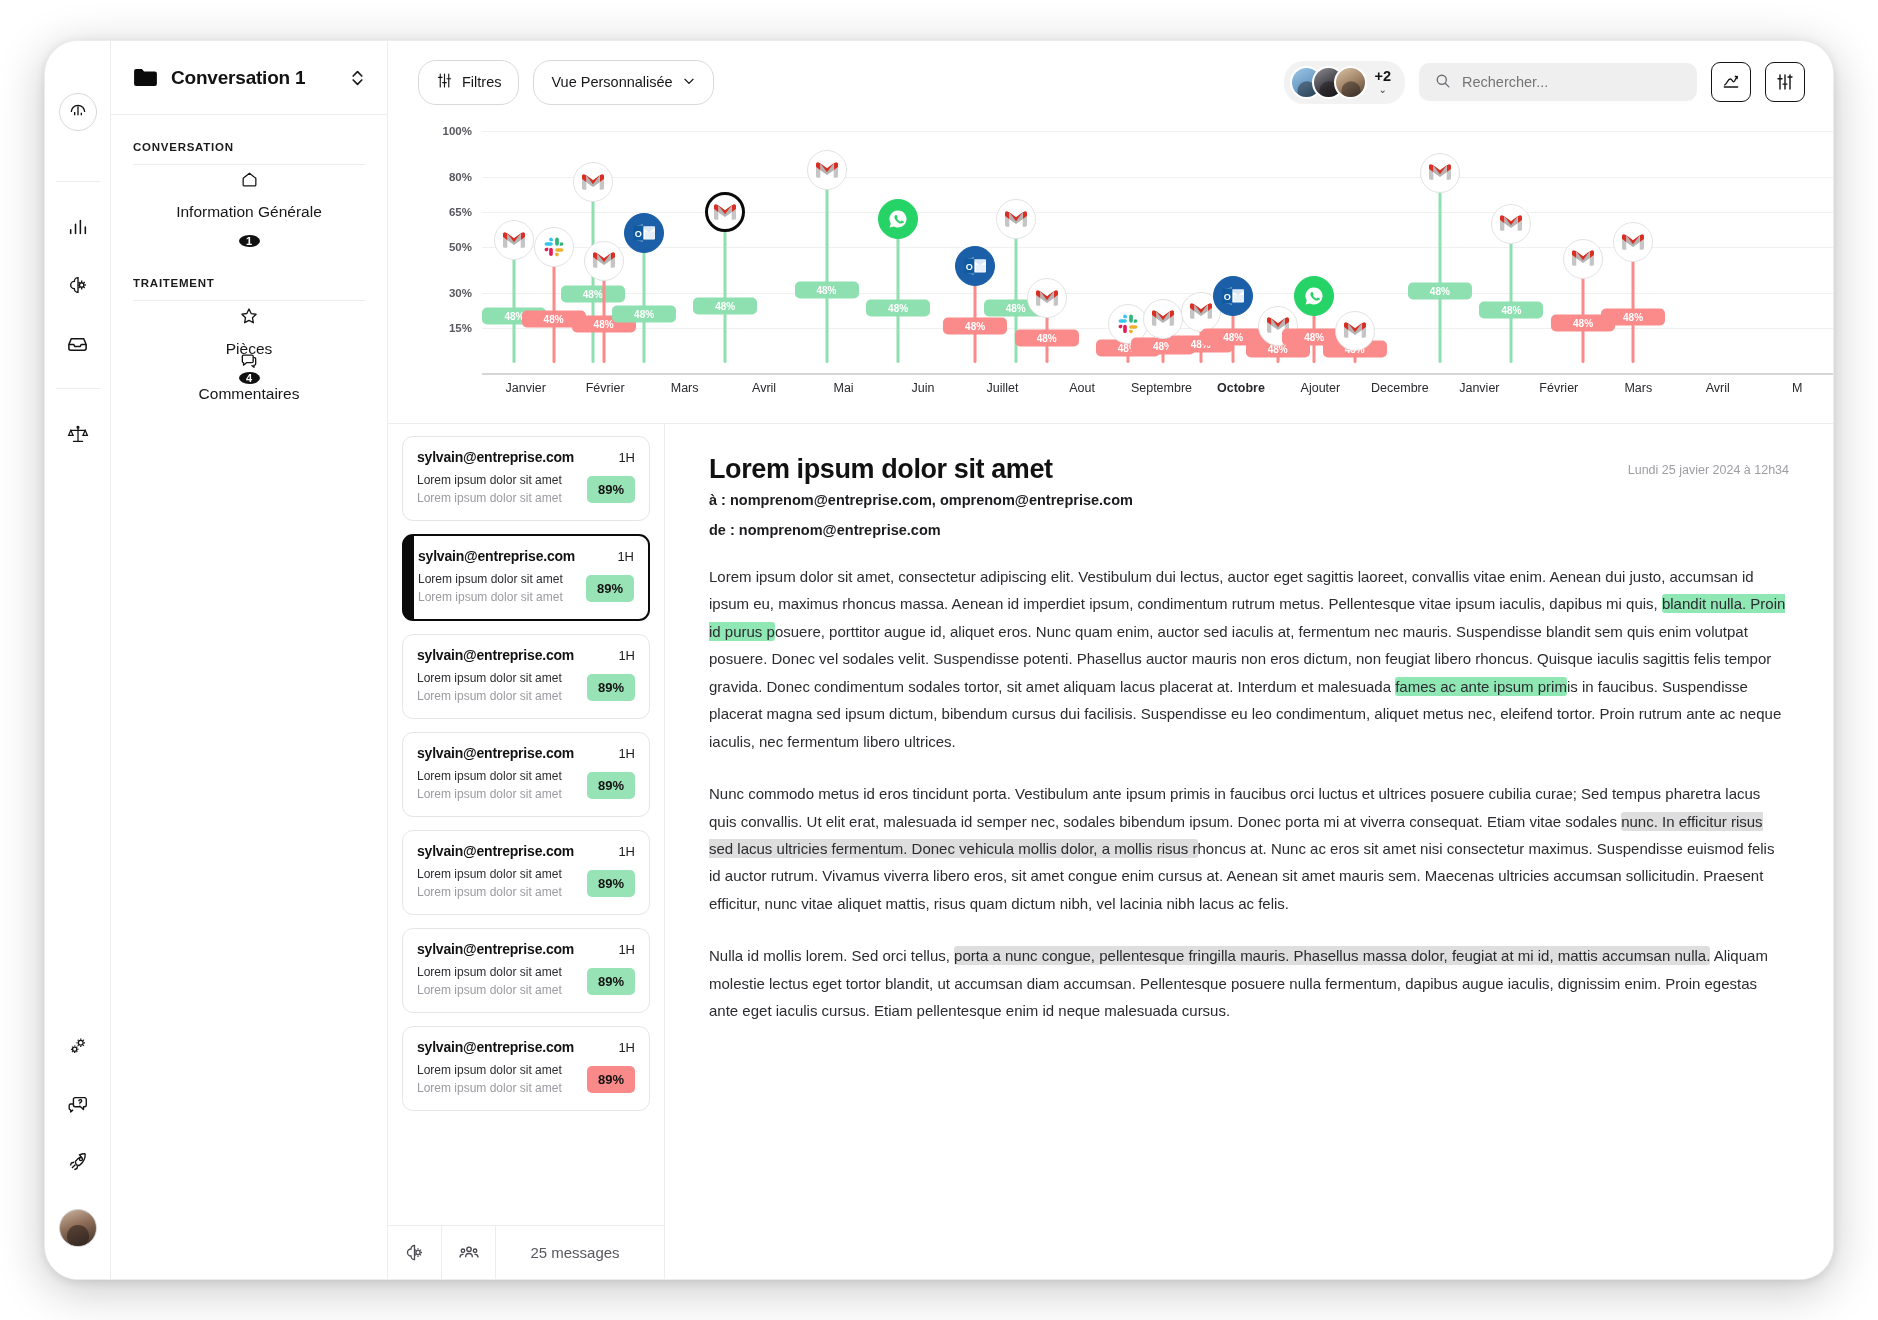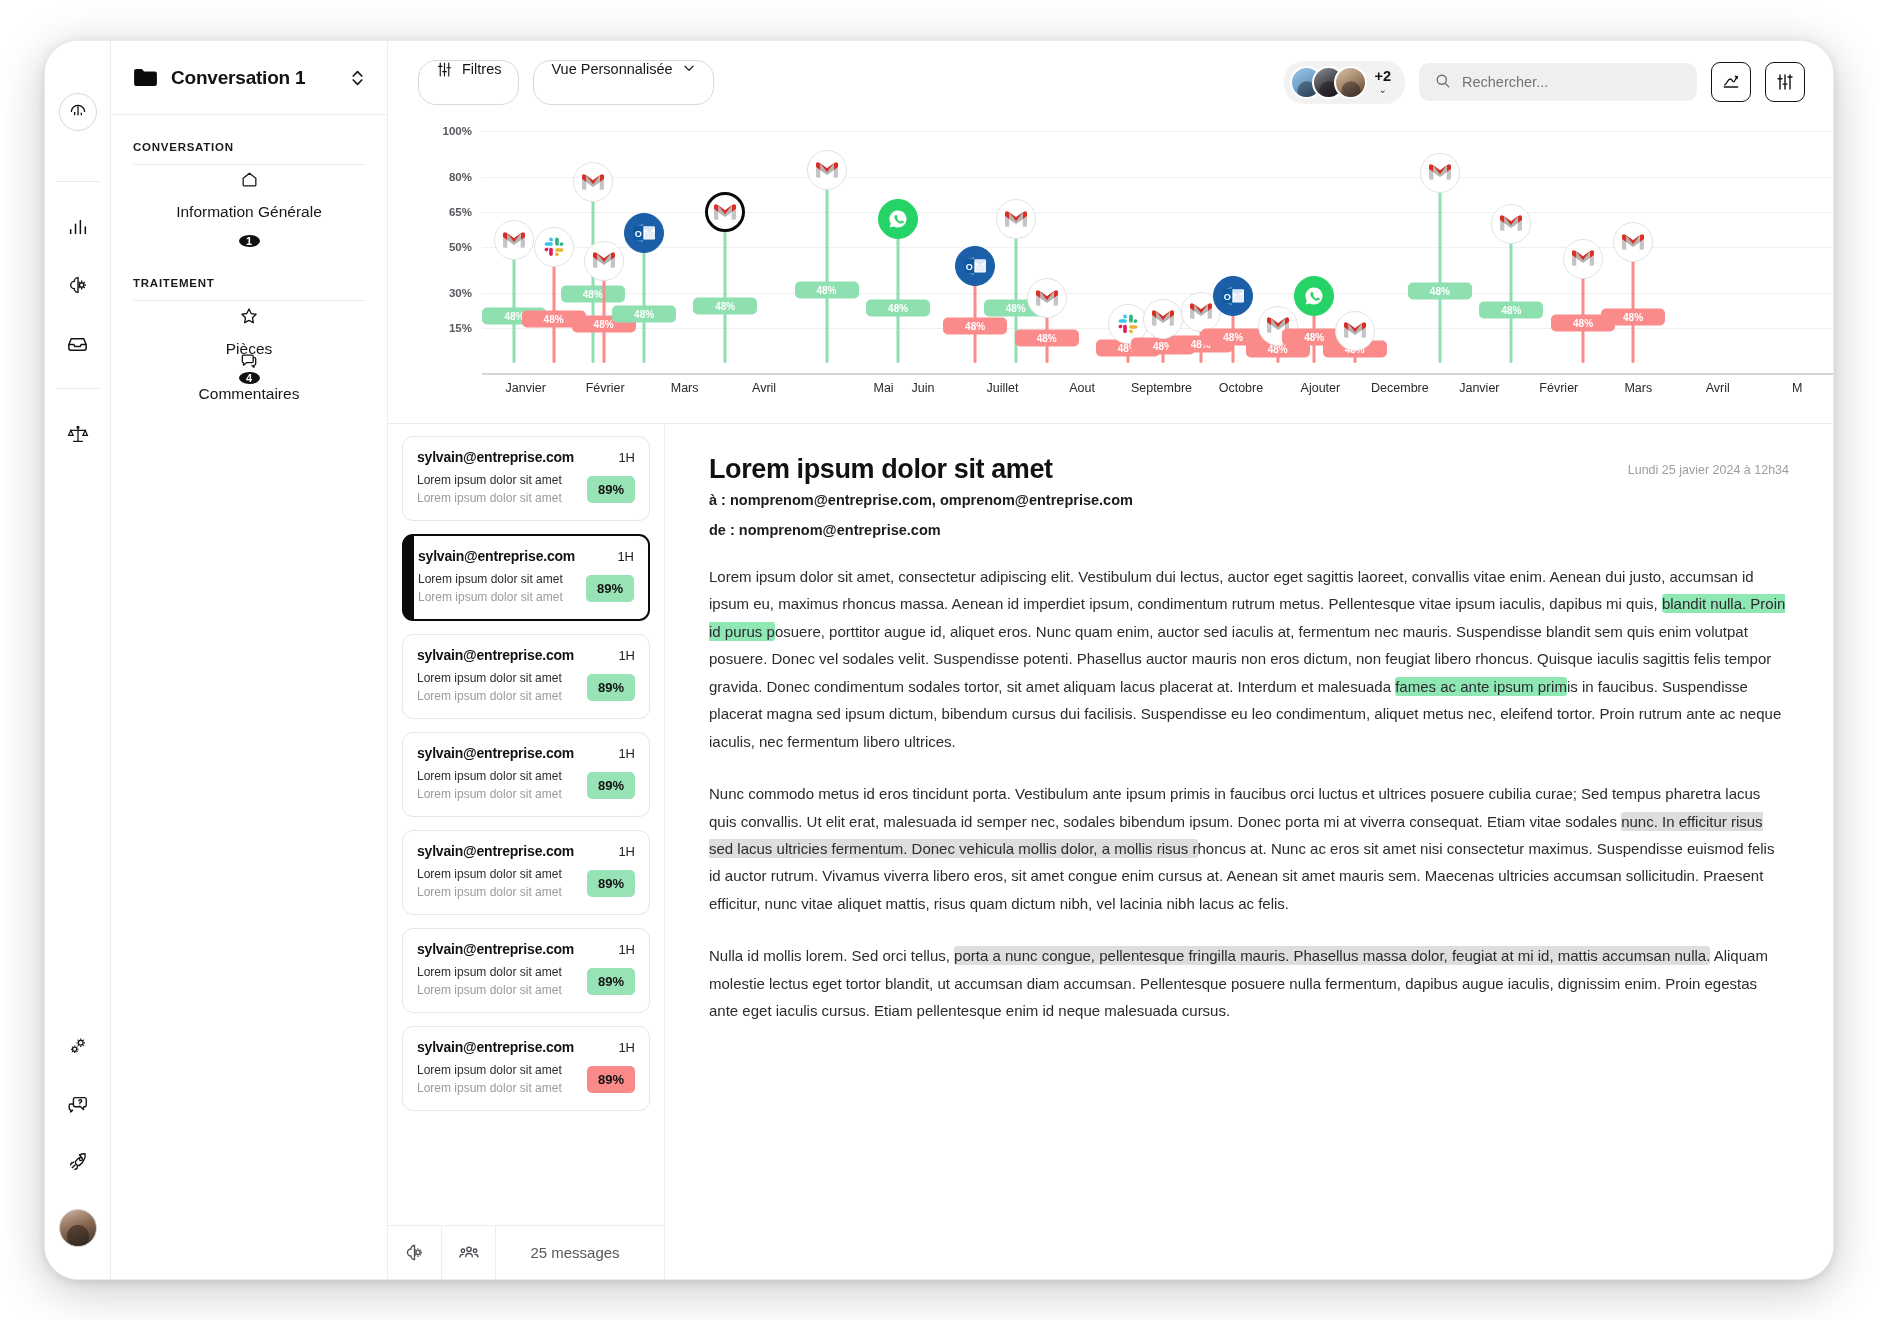--- a/index.html
+++ b/index.html
@@ -98,21 +98,21 @@
   
   .main { flex:1 1 auto; display:flex; flex-direction:column; min-width:0; background:#fff;}
 
   
   .toolbar {
     height:82px; display:flex; align-items:center;
     padding:0 28px 0 30px; gap:14px;
   }
   .pill {
     height:45px; border:1px solid #d9d9dd; border-radius:18px;
-    display:inline-flex; align-items:flex-start; gap:9px;
+    display:inline-flex; align-items:center; gap:9px;
     padding:0 17px; font-size:14.5px; color:#17171a;
     background:#fff; cursor:pointer; white-space:nowrap;
   }
   .tb-spacer { flex:1 1 auto; }
   .avgroup {
     display:flex; align-items:center; gap:7px;
     background:#f2f2f2; border-radius:20px; padding:5px 14px 5px 6px;
   }
   .avstack { display:flex; }
   .av {
@@ -717,26 +717,26 @@
                 <path d="M0 2v3.1l4.7 3.5V1.2L3.1.5C1.8-.5 0 .4 0 2z" fill="#d93025"></path>
                 <path d="M4.7 1.2L12 6.6l7.3-5.4L12 11z" fill="#d93025"></path>
               </svg>
             </div>
           </div>
         <div class="xaxis">
             <div class="xlab" style="left: 3.23529%;">Janvier</div>
             <div class="xlab" style="left: 9.11765%;">Février</div>
             <div class="xlab" style="left: 15%;">Mars</div>
             <div class="xlab" style="left: 20.8824%;">Avril</div>
-            <div class="xlab" style="left: 26.7647%; margin-left: 40px;">Mai</div>
+            <div class="xlab" style="left: 26.7647%;">Mai</div>
             <div class="xlab" style="left: 32.6471%;">Juin</div>
             <div class="xlab" style="left: 38.5294%;">Juillet</div>
             <div class="xlab" style="left: 44.4118%;">Aout</div>
             <div class="xlab" style="left: 50.2941%;">Septembre</div>
-            <div class="xlab" style="left: 56.1765%;">Octobre</div>
+            <div class="xlab" style="left: 56.1765%; font-weight: bold;">Octobre</div>
             <div class="xlab" style="left: 62.0588%;">Ajouter</div>
             <div class="xlab" style="left: 67.9412%;">Decembre</div>
             <div class="xlab" style="left: 73.8235%;">Janvier</div>
             <div class="xlab" style="left: 79.7059%;">Février</div>
             <div class="xlab" style="left: 85.5882%;">Mars</div>
             <div class="xlab" style="left: 91.4706%;">Avril</div>
             <div class="xlab" style="left: 97.3529%;">M</div>
           </div>
       </div>
     </div>

